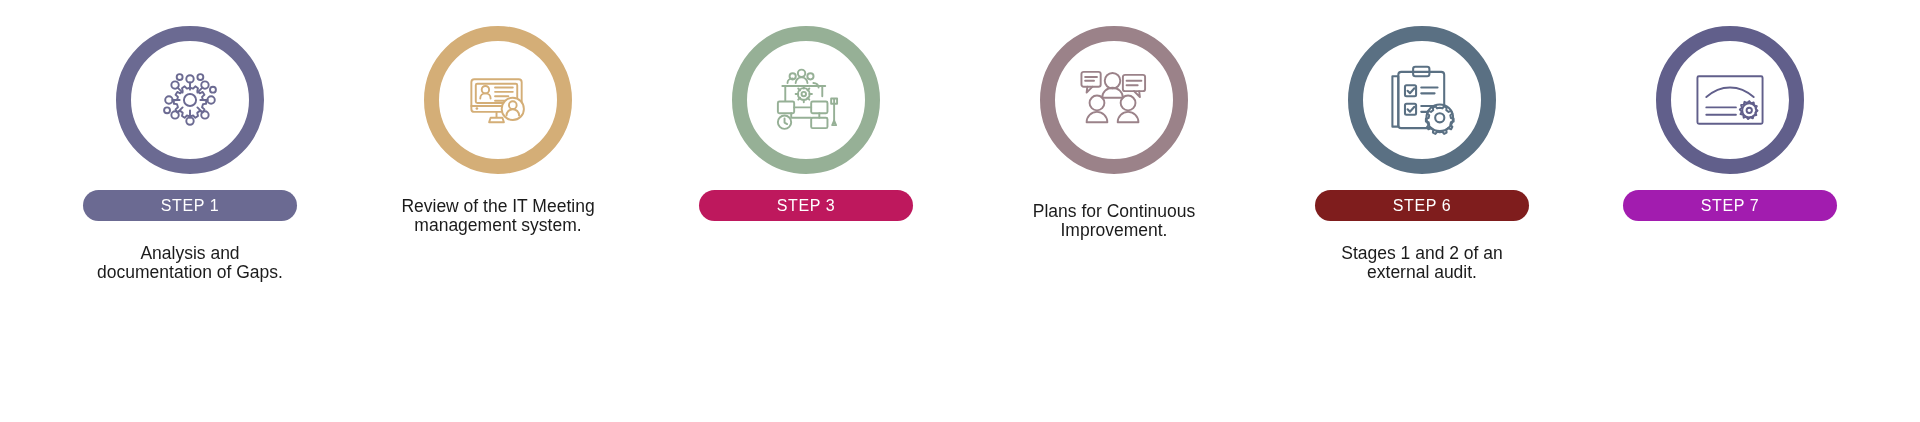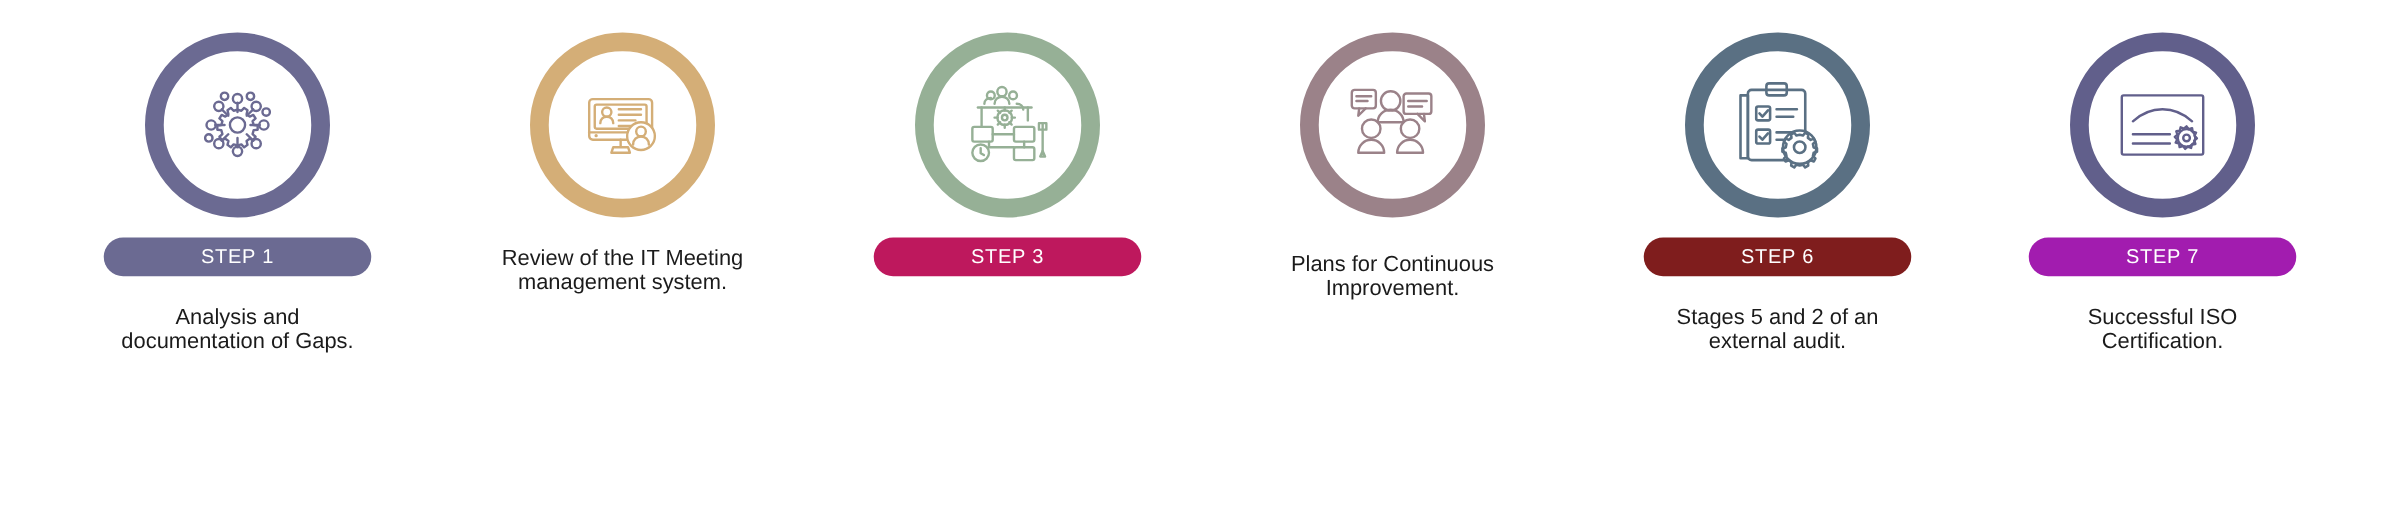--- a/index.html
+++ b/index.html
@@ -154,34 +154,33 @@
       <div class="ring-wrap">
         <div class="ring" style="border-color: rgb(90, 112, 131);">
           <span class="icon-slot" style="color: rgb(90, 112, 131);">
             <svg viewBox="0 0 100 100">
               <use href="#ico-clipboard-checklist-gear-icon"></use>
             </svg>
           </span>
         </div>
       </div>
       <div class="pill" style="background-color: #7f1d1d; color: rgb(255, 255, 255);">STEP 6</div>
-      <div class="caption" style="color: rgb(27, 27, 27);">Stages 5 and 2 of an external audit.</div>
+      <div class="caption" style="color: rgb(27, 27, 27);">Stages 1 and 2 of an external audit.</div>
     </div>
     <div class="step">
       <div class="ring-wrap">
         <div class="ring" style="border-color: rgb(97, 95, 139);">
           <span class="icon-slot" style="color: rgb(97, 95, 139);">
             <svg viewBox="0 0 100 100">
               <use href="#ico-certificate-seal-icon"></use>
             </svg>
           </span>
         </div>
       </div>
       <div class="pill" style="background-color: #a21caf; color: rgb(255, 255, 255);">STEP 7</div>
-      <div class="caption" style="color: rgb(27, 27, 27);">Successful ISO Certification.</div>
     </div>
   </div>
 
 <svg width="0" height="0" style="position:absolute" aria-hidden="true">
   <defs>
 
     <symbol id="ico-network-gear-icon" viewBox="0 0 100 100">
       <g fill="none" stroke="currentColor" stroke-width="2.6" stroke-linecap="round" stroke-linejoin="round">
         <path d="M50 36v-10 M50 64v10 M36 50h-10 M64 50h10 M40 40l-7-7 M60 40l7-7 M40 60l-7 7 M60 60l7 7"></path>
         <path d="M50 33.5l4.2 1.1 3-3.1 3.6 2.6-1 4.2 3.4 2.6 3.9-1.8 2.4 3.8-3.2 2.9 1.2 4.2 4.3.5v4.6l-4.3.5-1.2 4.2 3.2 2.9-2.4 3.8-3.9-1.8-3.4 2.6 1 4.2-3.6 2.6-3-3.1-4.2 1.1-4.2-1.1-3 3.1-3.6-2.6 1-4.2-3.4-2.6-3.9 1.8-2.4-3.8 3.2-2.9-1.2-4.2-4.3-.5v-4.6l4.3-.5 1.2-4.2-3.2-2.9 2.4-3.8 3.9 1.8 3.4-2.6-1-4.2 3.6-2.6 3 3.1z"></path>

